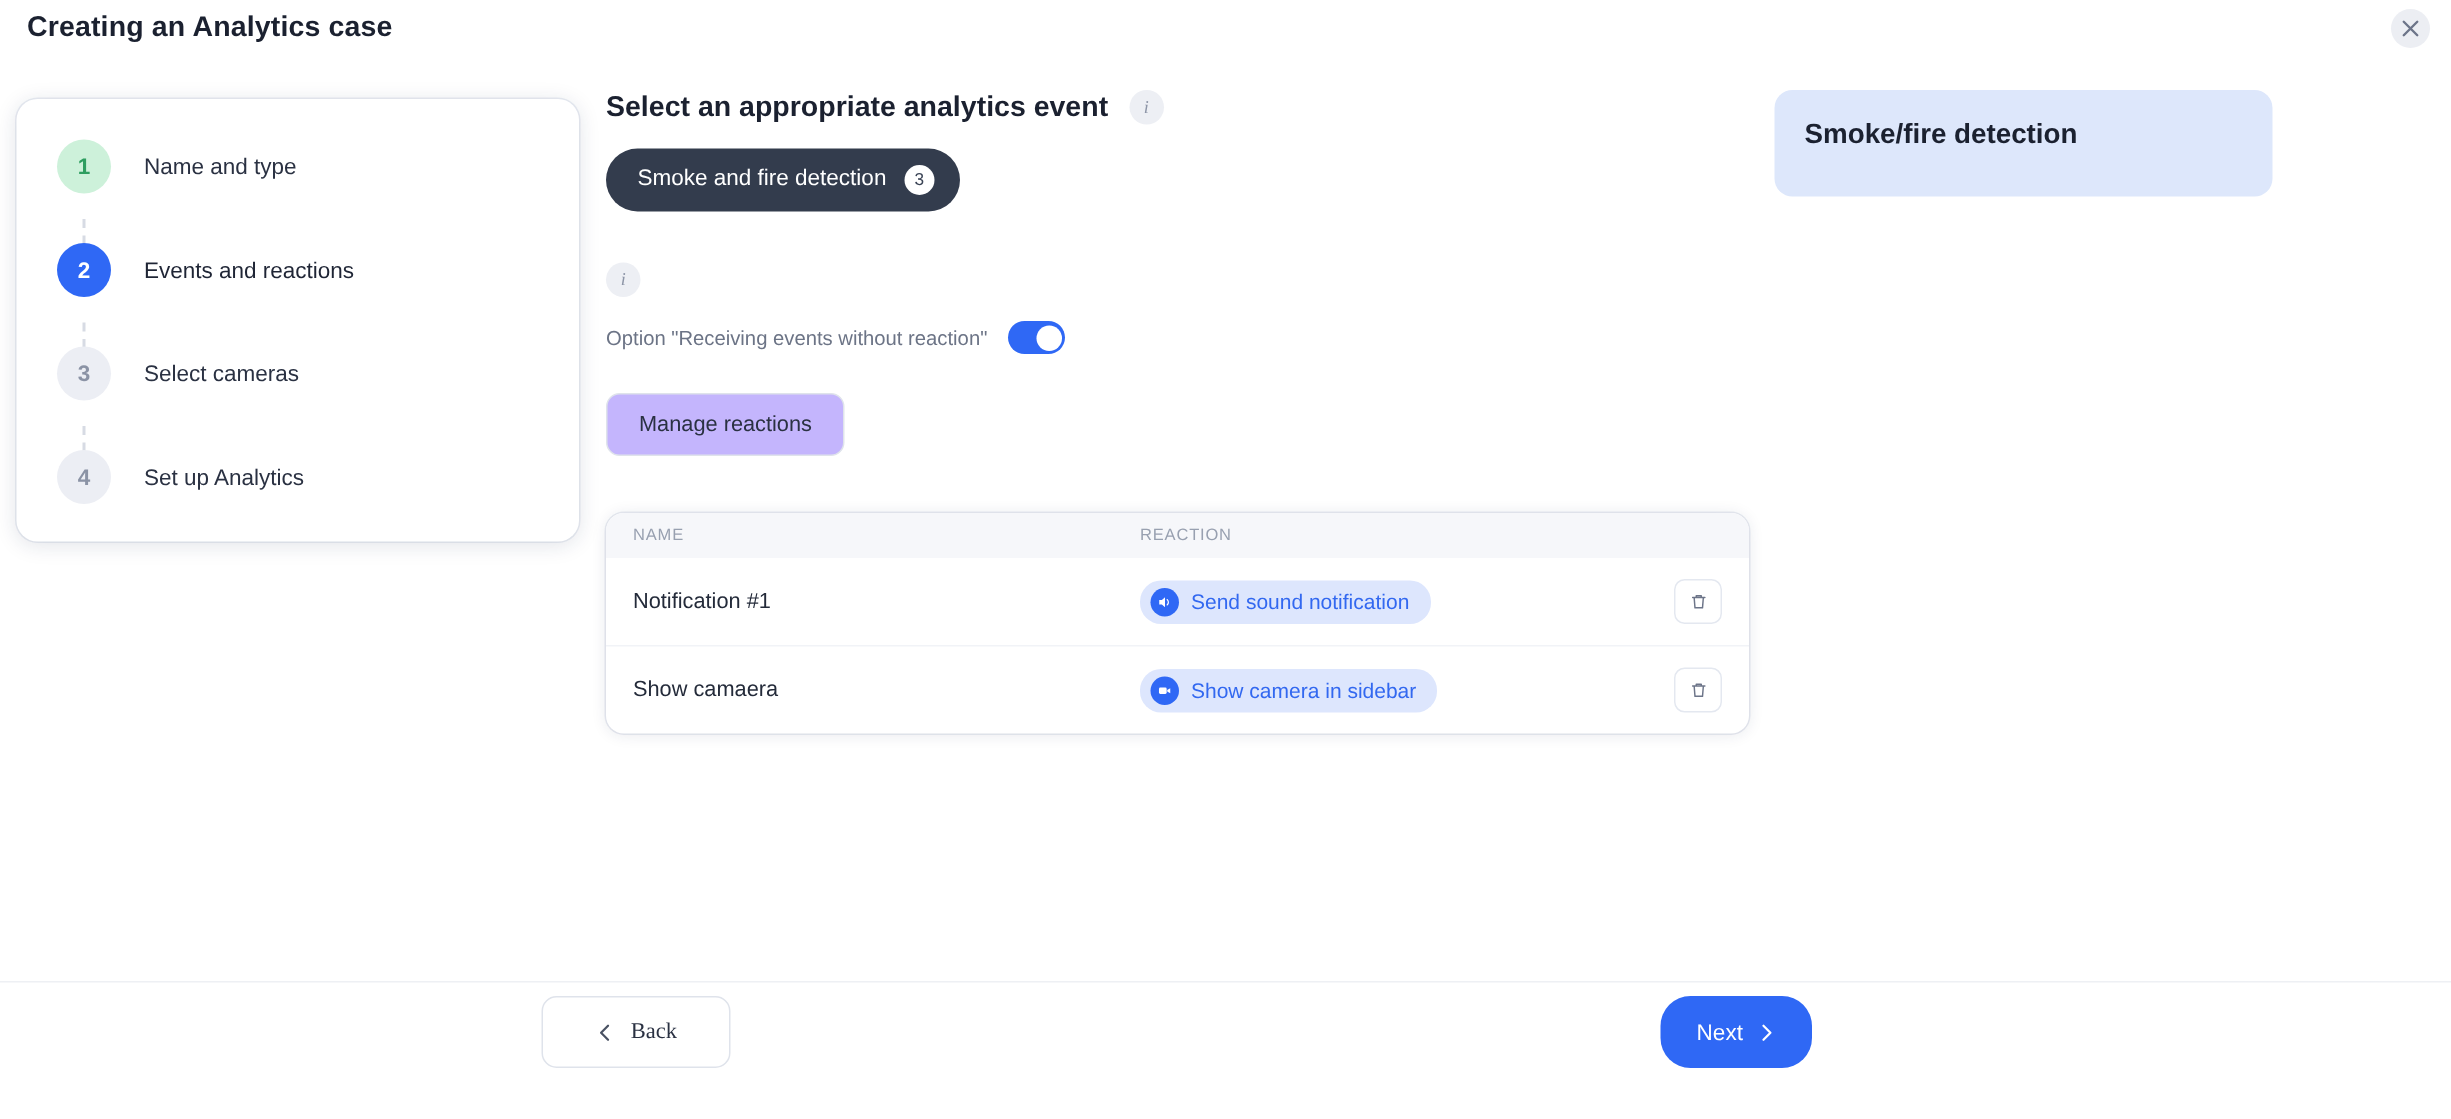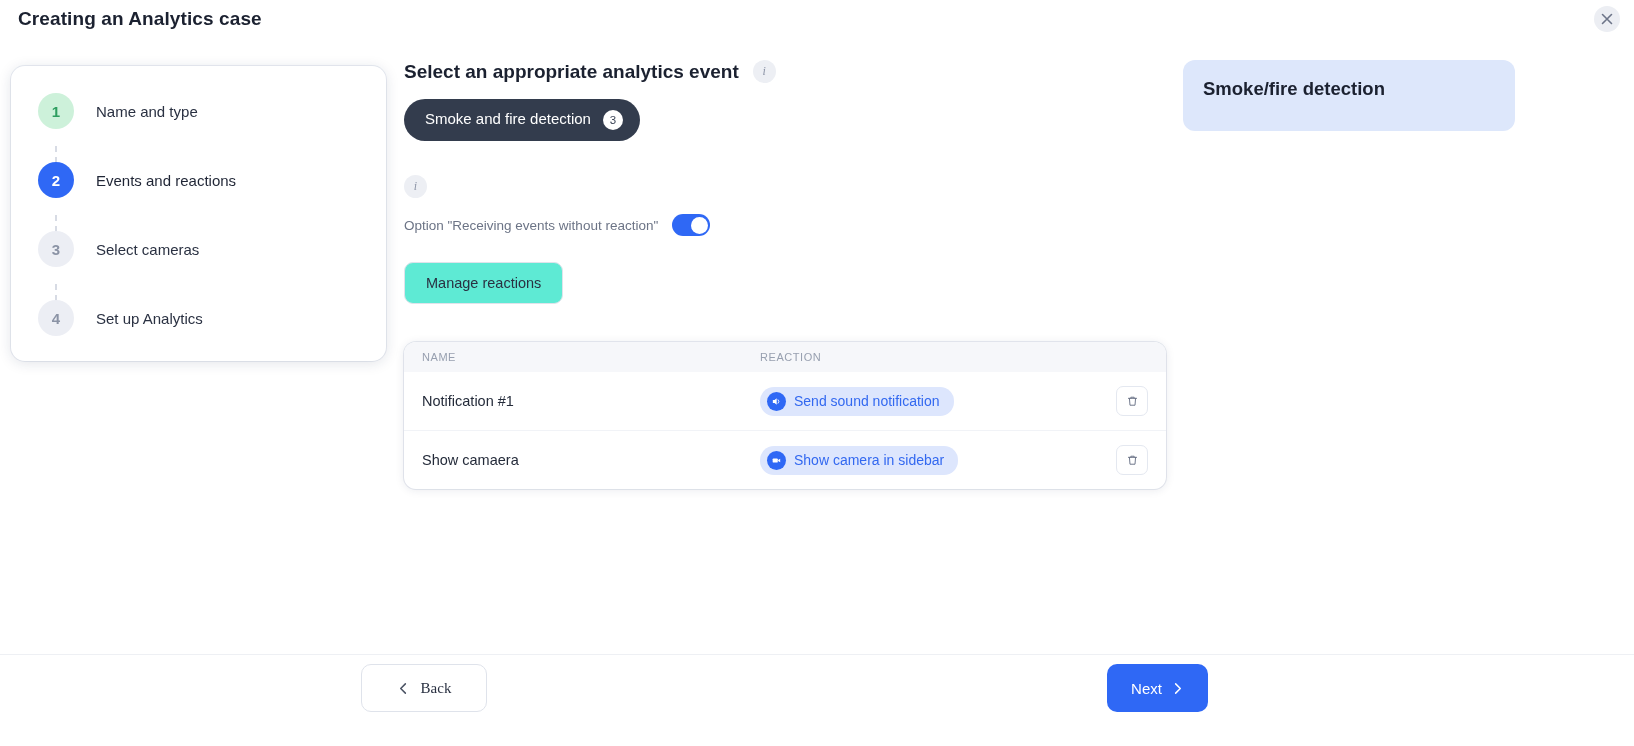--- a/index.html
+++ b/index.html
@@ -168,21 +168,21 @@
   }
 
   .ghost-btn {
     display: inline-flex;
     align-items: center;
     justify-content: center;
     height: 42px;
     padding: 0 21px;
     border: 1px solid #dfe3eb;
     border-radius: 9px;
-    background: #5eead4;
+    background: #c4b5fd;
     font-size: 14.5px;
     color: #2a3142;
     cursor: pointer;
     font-family: "Liberation Sans", sans-serif;
   }
 
   
   .reactions-card {
     margin-top: 38px;
     width: 762px;
@@ -301,21 +301,21 @@
     font-size: 15px;
     color: #2a3142;
     cursor: pointer;
     font-family: Liberation Serif, serif;
   }
   .next-btn {
     position: absolute;
     left: 1107px; top: 9px;
     width: 101px; height: 48px;
     border: none;
-    border-radius: 10px;
+    border-radius: 20px;
     background: #2f68f5;
     display: flex; align-items: center; justify-content: center;
     gap: 9px;
     font-size: 15px;
     color: #ffffff;
     cursor: pointer;
     font-family: "Liberation Sans", sans-serif;
   }
 </style>
 </head>

